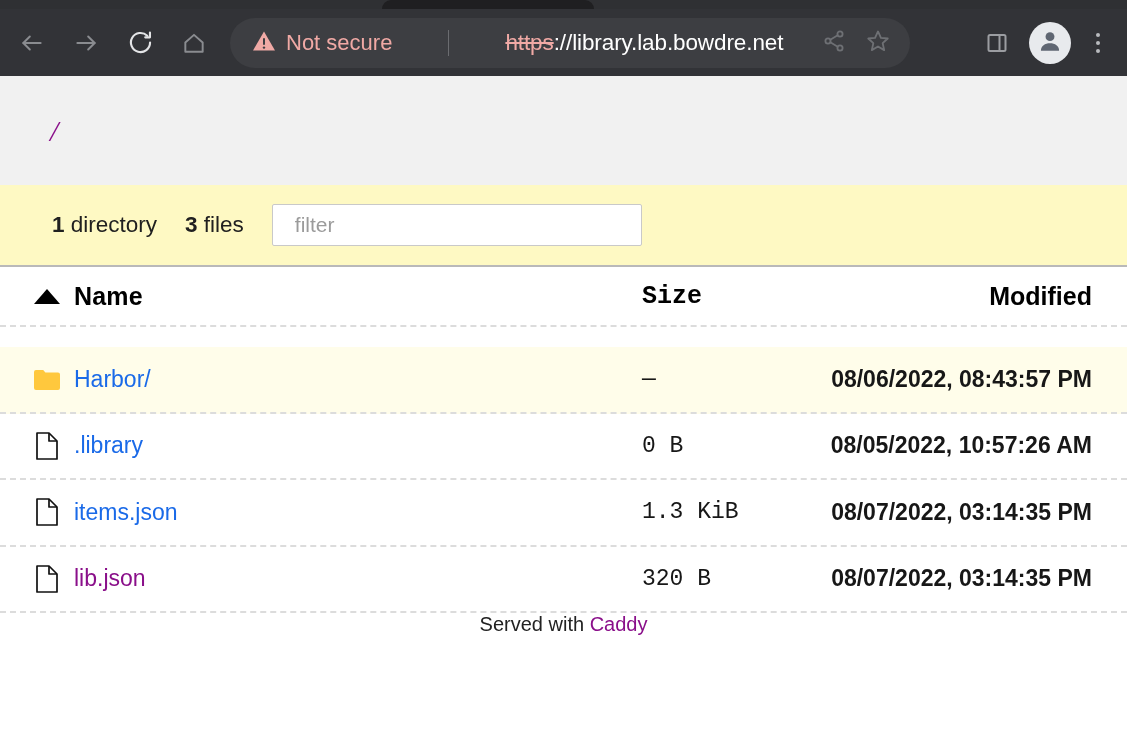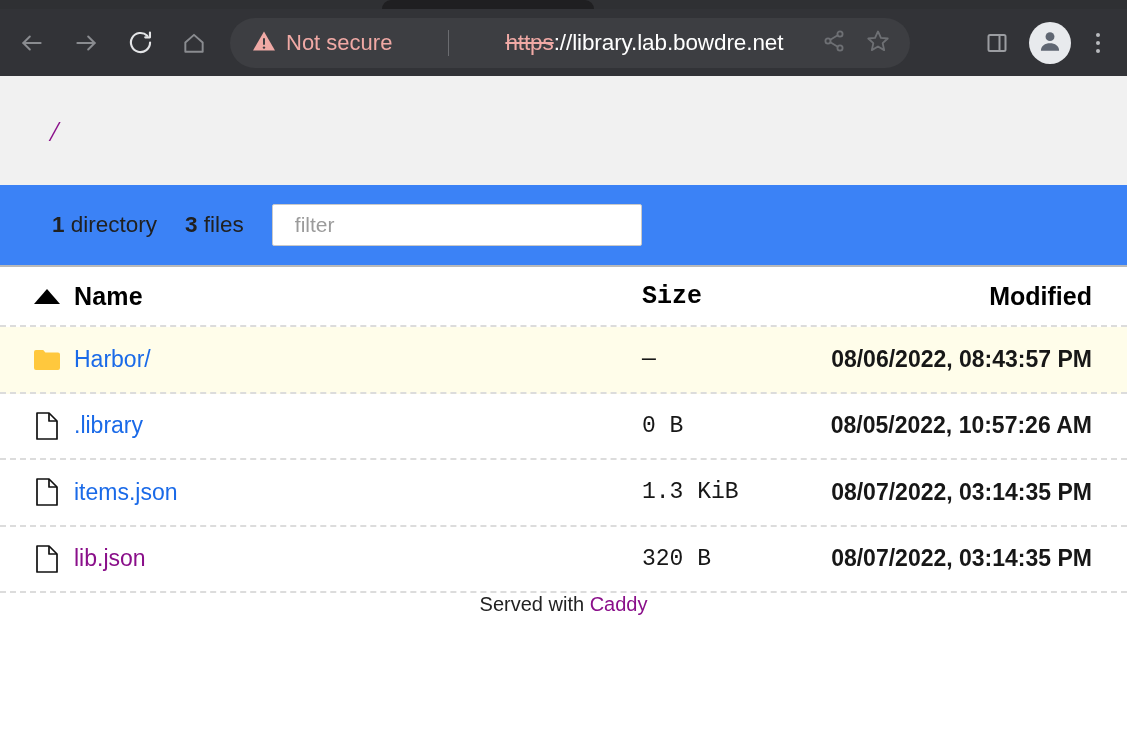--- a/index.html
+++ b/index.html
@@ -152,21 +152,21 @@
     color: #8a0f8a;
     text-decoration: none;
     font-family: "Liberation Serif", serif;
     font-style: italic;
   }
   #meta-row {
     height: 80px;
     display: flex;
     align-items: center;
     padding-left: 52px;
-    background: #3b82f6;
+    background: #fef9c3;
   }
   .meta-stat {
     font-size: 22.5px;
     color: #202020;
     margin-right: 28px;
     white-space: nowrap;
   }
   .meta-stat b { font-weight: bold; }
   #filter-input {
     width: 370px;
@@ -245,21 +245,21 @@
     align-items: center;
     justify-content: center;
   }
   .row-link {
     font-size: 23px;
     text-decoration: none;
     white-space: nowrap;
   }
   .link-unvisited { color: #1a6ae8; }
   .link-visited { color: #8a0f8a; }
-  .row-highlight { background: #fffdea; }
+  .row-highlight { background: #fffdea; margin-top: 20px; }
 
   #footer {
     text-align: center;
     font-size: 20px;
     color: #222222;
   }
   #footer a {
     color: #8a0f8a;
     text-decoration: none;
   }

